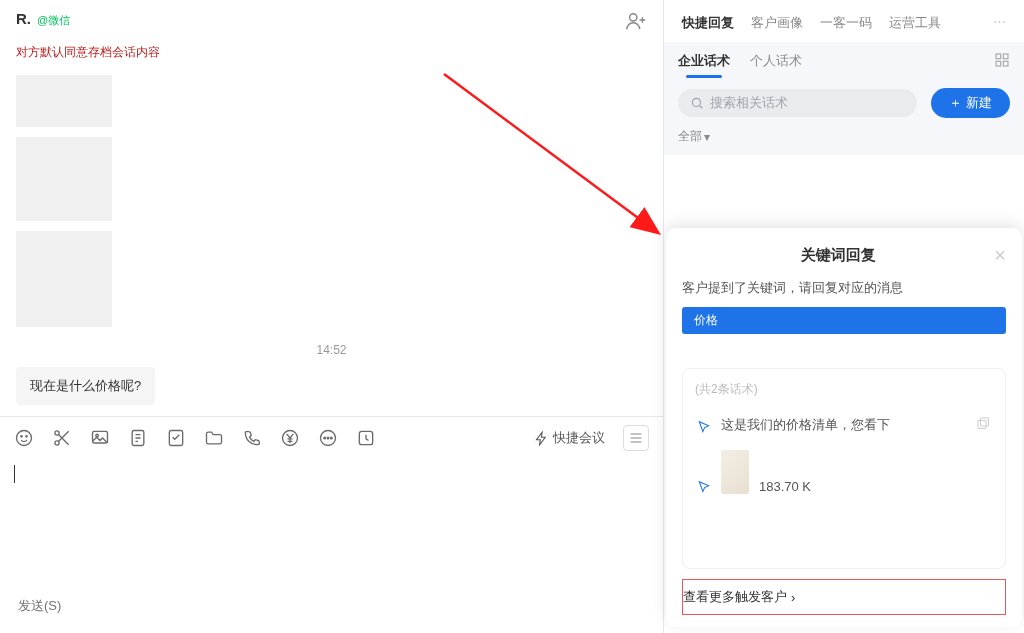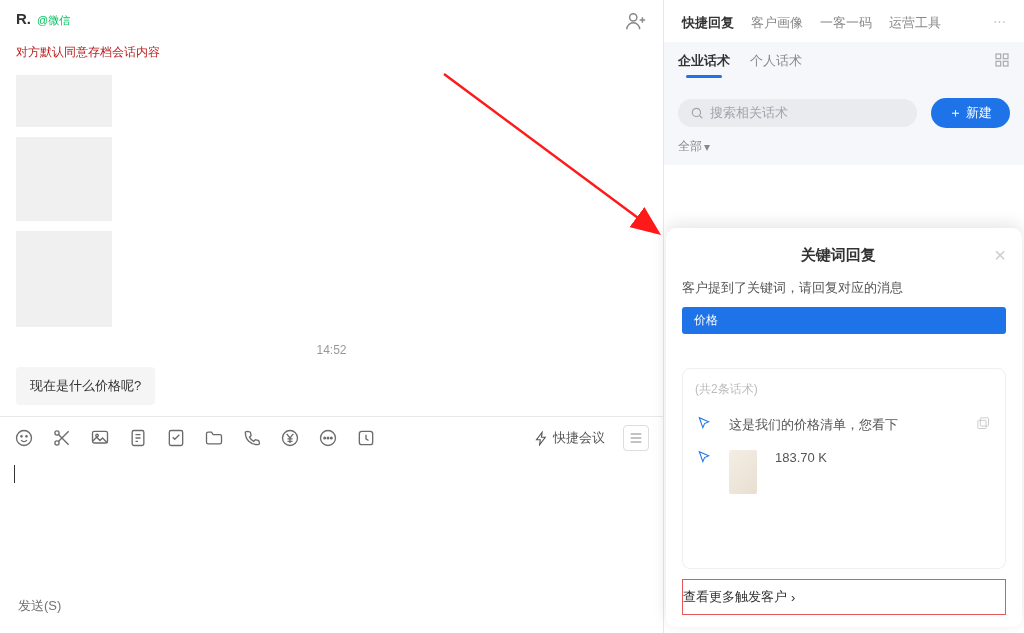--- a/index.html
+++ b/index.html
@@ -33,33 +33,33 @@
     .side-panel { width: 360px; display: flex; flex-direction: column; position: relative; }
     .tabs-top { display: flex; gap: 17px; padding: 14px 18px 10px; color: #888; font-size: 13px; }
     .tab-item { cursor: pointer; }
     .tab-item.active { color: #333; font-weight: 600; }
     .subtabs-wrap { background: #f5f7fa; padding: 10px 14px; }
     .subtabs { display: flex; gap: 20px; font-size: 13px; padding-bottom: 6px; }
     .subtab { color: #888; cursor: pointer; padding-bottom: 6px; }
     .subtab.active { color: #333; font-weight: 600; position: relative; }
     .subtab.active::after { content: ''; position: absolute; bottom: -2px; left: 8px; right: 8px; height: 3px; background: #1e73e8; border-radius: 2px; }
     .grid-icon { margin-left: auto; color: #aaa; cursor: pointer; }
-    .search-new { display: flex; align-items: center; gap: 14px; margin-top: 16px; }
+    .search-new { display: flex; align-items: center; gap: 14px; margin-top: 6px; }
     .search-box { flex: 1; background: #e9ebef; border-radius: 16px; padding: 5px 12px; display: flex; align-items: center; gap: 6px; color: #a0a3ab; font-size: 13px; }
     .new-btn { background: #1e73e8; color: #fff; border-radius: 16px; padding: 6px 18px; font-size: 13px; cursor: pointer; display: flex; align-items: center; gap: 4px; }
     .all-dd { margin-top: 10px; color: #888; font-size: 12px; display: inline-flex; align-items: center; gap: 2px; }
     .popover { position: absolute; top: 228px; left: 2px; right: 2px; bottom: 6px; background: #fff; border-radius: 10px; box-shadow: 0 -4px 16px rgba(0,0,0,0.1); display: flex; flex-direction: column; padding: 16px 16px 12px; }
     .pop-title-row { display: flex; align-items: center; }
     .pop-title { flex: 1; text-align: center; font-size: 15px; font-weight: 600; color: #333; }
     .pop-close { color: #ccc; font-size: 20px; cursor: pointer; }
     .pop-sub { margin-top: 12px; color: #555; font-size: 13px; }
     .pop-chip { display: inline-block; background: #1e73e8; color: #fff; font-size: 12px; padding: 5px 12px; border-radius: 3px; margin-top: 10px; cursor: pointer; }
     .pop-list { border: 1px solid #efefef; border-radius: 8px; margin-top: 34px; padding: 12px; flex: 1; }
     .pop-count { color: #bbb; font-size: 12px; margin-bottom: 10px; }
-    .pop-item { display: flex; align-items: flex-start; gap: 18px; padding: 8px 2px; color: #555; font-size: 13px; }
+    .pop-item { display: flex; align-items: flex-end; gap: 10px; padding: 8px 2px; color: #555; font-size: 13px; }
     .cursor-svg { color: #1e73e8; }
     .pop-item .in-icon { margin-left: auto; color: #ccc; cursor: pointer; }
     .pop-thumb { width: 28px; height: 44px; background: linear-gradient(135deg,#f3eee5,#e8dfd0); border-radius: 2px; }
     .pop-cta { border: 1px solid #e45a5a; color: #333; text-align: center; padding: 8px 0; font-size: 13px; cursor: pointer; margin-top: 10px; display: flex; align-items: center; gap: 4px; }
     .arrow-annot { position: absolute; top: 72px; left: 442px; pointer-events: none; }
   </style>
 </head>
 <body>
 
 <div class="container">

